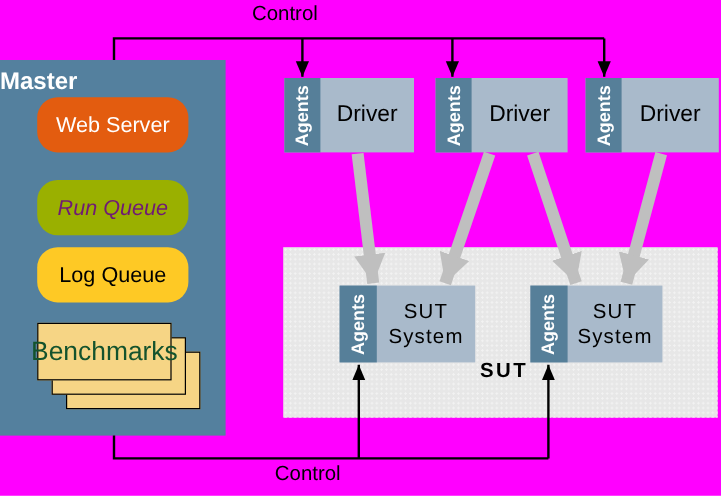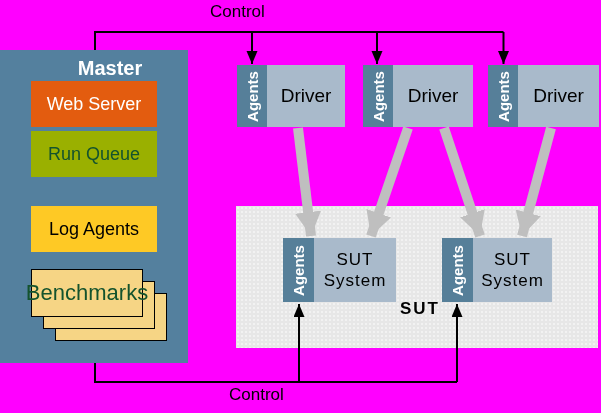--- a/index.html
+++ b/index.html
@@ -4,24 +4,24 @@
 <style>
   html,body { margin:0; padding:0; }
   #stage {
     position:relative; width:601px; height:413px;
     background:#FF00FF; overflow:hidden;
     font-family:"Liberation Sans", sans-serif;
   }
 
   
   .master-panel { position:absolute; left:0; top:50px; width:188px; height:313px; background:#54809E; z-index:2; }
-  .master-title { margin-top:7px; text-align:center; font-size:20px; font-weight:bold; color:#FFFFFF;padding-left:32px; }
-  .m-item { position:absolute; left:31px; width:126px; height:46px; display:flex; align-items:center; justify-content:center; font-size:18px; }
+  .master-title { margin-top:7px; font-size:20px; font-weight:bold; color:#FFFFFF; }
+  .m-item { position:absolute; left:31px; width:126px; height:46px; display:flex; align-items:center; justify-content:center; font-size:18px;border-radius:17px; }
   .m-web { top:31px;  background:#E35C0F; color:#FFFFFF; }
-  .m-run { top:81px;  background:#9AB000; color:#14532d; }
+  .m-run { top:100px;  background:#9AB000; color:#701a75;font-style:italic; }
   .m-log { top:156px; background:#FEC925; color:#000000; }
   .bench-layer { position:absolute; width:112px; height:48px; background:#F6D585; border:1px solid #000; box-sizing:border-box; }
   .bench-back   { left:55px; top:243px; }
   .bench-middle { left:43px; top:231px; }
   .bench-front  { left:31px; top:219px; display:flex; align-items:center; justify-content:center; font-size:22px; color:#14532d; }
 
   
   .node { position:absolute; background:#A9BACB; z-index:2; }
   .driver-node { top:65px; height:62px; }
   .driver-1 { left:237px; width:108px; }
@@ -59,21 +59,21 @@
 </style>
 </head>
 <body>
 
 <div id="stage">
 
   <div class="master-panel">
     <div class="master-title">Master</div>
     <div class="m-item m-web">Web Server</div>
     <div class="m-item m-run">Run Queue</div>
-    <div class="m-item m-log">Log Agents</div>
+    <div class="m-item m-log">Log Queue</div>
     <div class="bench-layer bench-back"></div>
     <div class="bench-layer bench-middle"></div>
     <div class="bench-layer bench-front">Benchmarks</div>
   </div>
 
   <div class="node driver-node driver-1">
     <div class="agents-strip">
         <span>Agents</span>
       </div>
     <div class="node-label">Driver</div>

